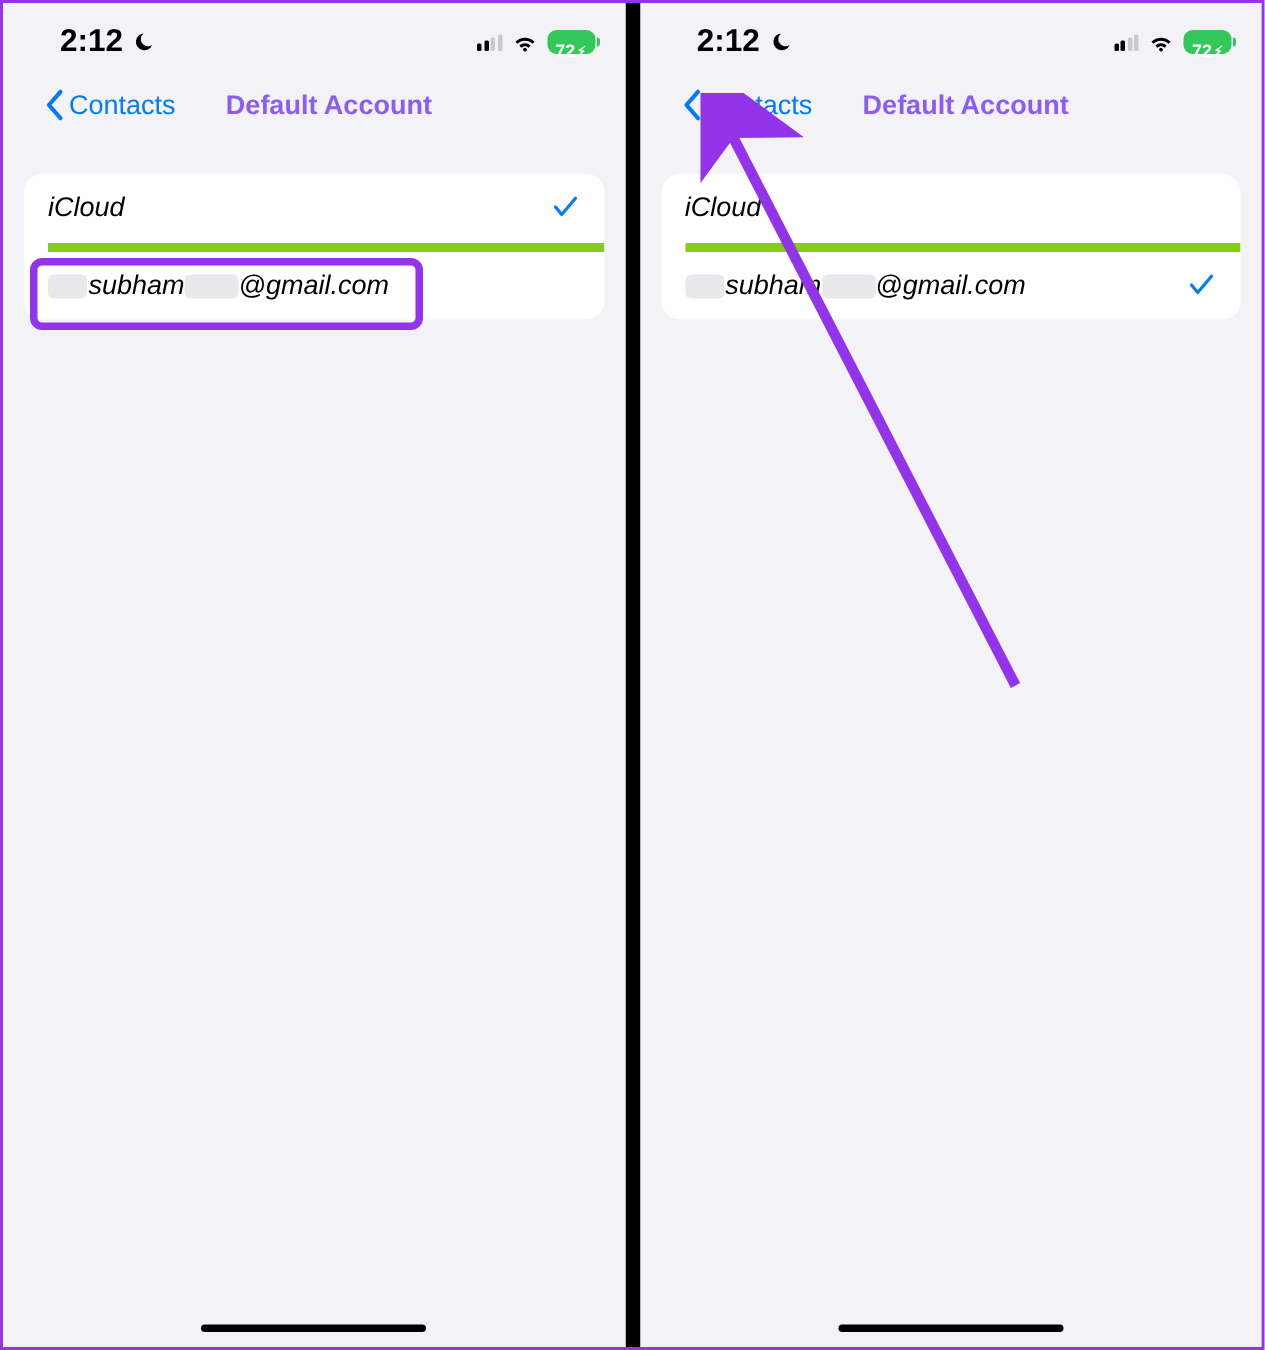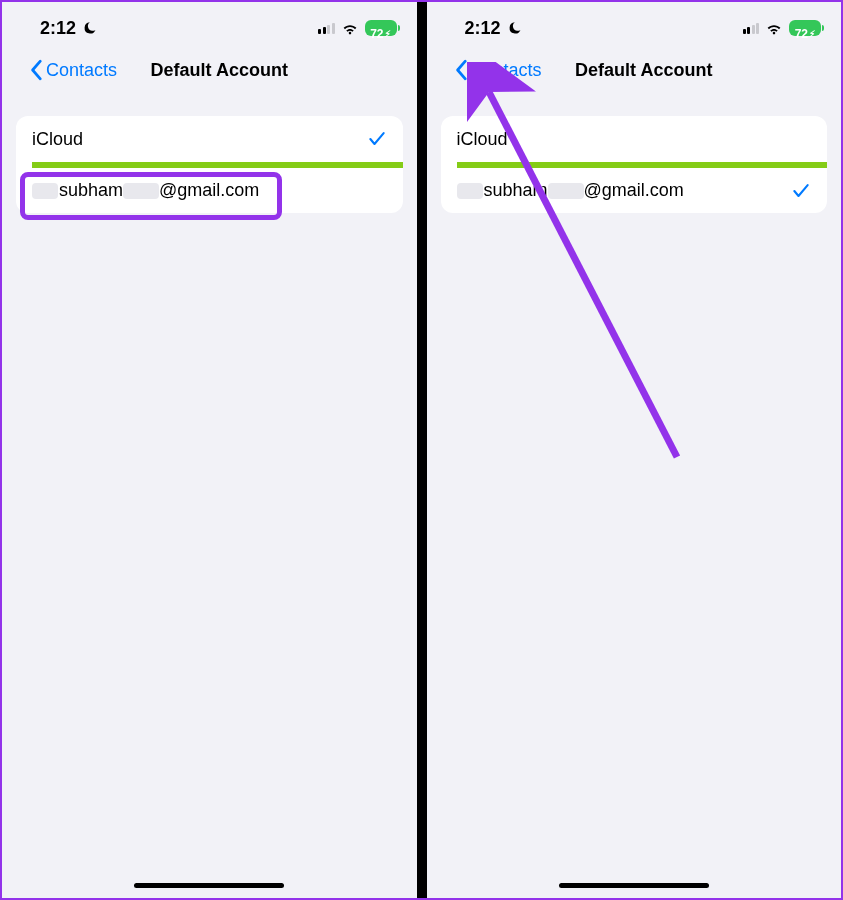--- a/index.html
+++ b/index.html
@@ -27,21 +27,21 @@
       justify-content: space-between;
       align-items: center;
       padding: 10px 20px 6px 38px;
       height: 48px;
     }
     .status-left {
       display: flex;
       align-items: center;
       gap: 6px;
       font-weight: 600;
-      font-size: 18px;
+      font-size: 21px;
     }
     .moon-icon svg { display: block; }
     .status-right {
       display: flex;
       align-items: center;
       gap: 6px;
     }
     .signal-bars {
       display: flex;
       align-items: flex-end;
@@ -101,34 +101,35 @@
       font-size: 18px;
       gap: 2px;
     }
     .back-chevron svg { display:block; }
     .nav-title {
       position: absolute;
       left: 50%;
       transform: translateX(-50%);
       font-weight: 600;
       font-size: 18px;
-      color: #000000;
+      color: #8b5cf6;
     }
     .list-group {
       margin: 22px 14px 0 14px;
       background: #fff;
       border-radius: 12px;
       overflow: hidden;
     }
     .list-row {
       display: flex;
-      align-items: center;
+      align-items: flex-start;
       padding: 12px 16px;
       min-height: 46px;
       position: relative;
+      font-style: italic;
     }
     .list-row + .list-row {
       border-top: 6px solid #84cc16;
       margin-left: 16px;
       padding-left: 0;
     }
     .row-label {
       font-size: 18px;
       color: #000;
       display: flex;

